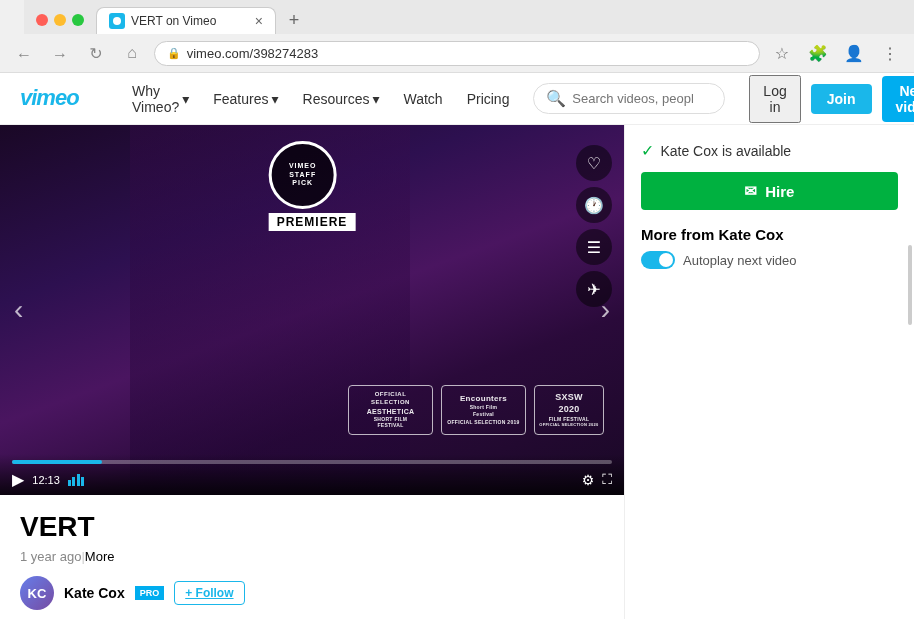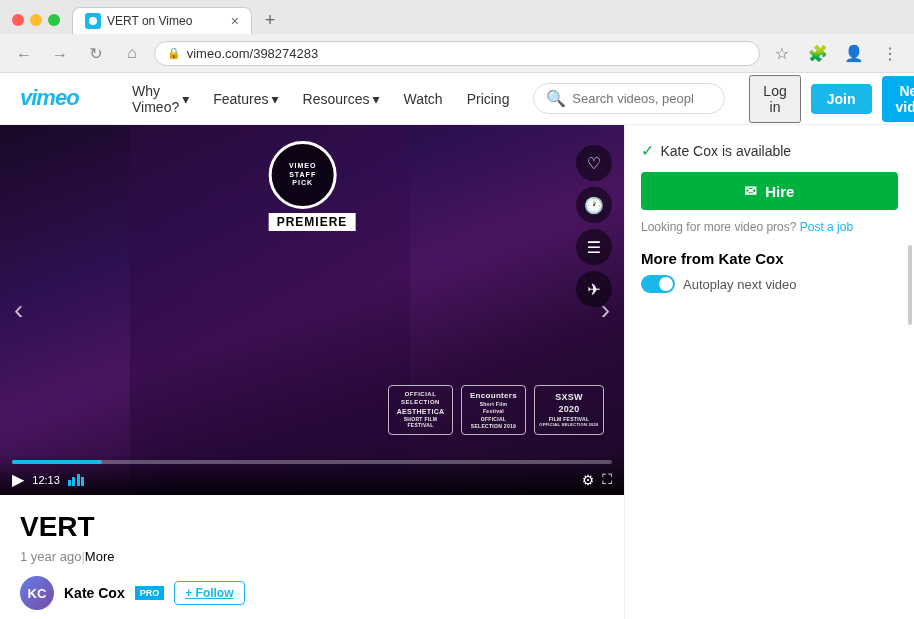--- a/index.html
+++ b/index.html
@@ -1,20 +1,20 @@
 <!DOCTYPE html>
 <html><head>
   <meta charset="utf-8">
   <style>
     * { margin: 0; padding: 0; box-sizing: border-box; }
     body { font-family: -apple-system, BlinkMacSystemFont, 'Segoe UI', sans-serif; background: #fff; width: 914px; height: 619px; overflow: hidden; }
 
     
     .browser-chrome { background: #f0f0f0; border-bottom: 1px solid #ddd; }
-    .tab-bar { display: flex; align-items: center; padding: 6px 12px 0; background: #e8e8e8; gap: 4px; }
+    .tab-bar { display: flex; align-items: center; padding: 6px 12px 0; background: #e8e8e8; gap: 4px; margin-left: 24px; }
     .browser-tab { display: flex; align-items: center; background: #fff; border-radius: 8px 8px 0 0; padding: 5px 12px; font-size: 12px; color: #333; gap: 6px; min-width: 180px; border: 1px solid #ccc; border-bottom: none; }
     .browser-tab .tab-icon { width: 16px; height: 16px; background: #1ab7ea; border-radius: 3px; display: flex; align-items: center; justify-content: center; }
     .tab-close { margin-left: auto; cursor: pointer; color: #666; font-size: 14px; }
     .new-tab-btn { width: 28px; height: 28px; display: flex; align-items: center; justify-content: center; color: #666; font-size: 18px; cursor: pointer; }
     .traffic-lights { display: flex; gap: 6px; align-items: center; margin-right: 8px; }
     .traffic-light { width: 12px; height: 12px; border-radius: 50%; cursor: pointer; }
     .tl-red { background: #ff5f57; }
     .tl-yellow { background: #febc2e; }
     .tl-green { background: #28c840; }
 
@@ -46,21 +46,21 @@
     .video-side-actions { position: absolute; right: 12px; top: 20px; display: flex; flex-direction: column; gap: 6px; z-index: 10; }
     .side-action-btn { width: 36px; height: 36px; background: rgba(0,0,0,0.5); border-radius: 50%; display: flex; align-items: center; justify-content: center; cursor: pointer; color: #fff; font-size: 16px; }
 
     
     .nav-arrow { position: absolute; top: 50%; transform: translateY(-50%); font-size: 28px; color: rgba(255,255,255,0.7); cursor: pointer; z-index: 10; padding: 10px; }
     .nav-arrow-left { left: 4px; }
     .nav-arrow-right { right: 4px; }
 
     
     .film-badges { position: absolute; bottom: 60px; right: 20px; display: flex; gap: 8px; align-items: flex-end; z-index: 10; }
-    .film-badge { width: 65px; height: 50px; border: 1.5px solid rgba(255,255,255,0.7); border-radius: 4px; display: flex; flex-direction: column; align-items: center; justify-content: center; padding: 3px; }
+    .film-badge { width: 85px; height: 50px; border: 1.5px solid rgba(255,255,255,0.7); border-radius: 4px; display: flex; flex-direction: column; align-items: center; justify-content: center; padding: 3px; }
     .badge-text { color: rgba(255,255,255,0.9); font-size: 5px; text-align: center; line-height: 1.3; font-weight: 600; letter-spacing: 0.3px; }
     .badge-title { font-size: 7px; font-weight: 700; }
     .badge-year { font-size: 9px; font-weight: 900; }
 
     
     .video-controls { position: absolute; bottom: 0; left: 0; right: 0; background: linear-gradient(transparent, rgba(0,0,0,0.8)); padding: 6px 12px; z-index: 10; }
     .progress-bar-wrap { width: 100%; height: 4px; background: rgba(255,255,255,0.3); border-radius: 2px; margin-bottom: 6px; cursor: pointer; }
     .progress-fill { height: 100%; width: 15%; background: #1ab7ea; border-radius: 2px; }
     .controls-row { display: flex; align-items: center; gap: 8px; }
     .play-btn { color: #fff; font-size: 16px; cursor: pointer; }
@@ -286,24 +286,20 @@
 
     <div class="right-panel" style="position:relative;">
       <div class="available-row">
         <span class="check-icon">✓</span>
         <span>Kate Cox is available</span>
       </div>
       <button class="hire-btn">
         <span>✉</span>
         <span>Hire</span>
       </button>
-      <div class="looking-text">
-        <span>Looking for more video pros?</span>
-        <a class="post-job-link">Post a job</a>
-      </div>
       <div class="more-from">More from Kate Cox</div>
       <div class="autoplay-row">
         <div class="toggle">
           <div class="toggle-thumb"></div>
         </div>
         <span>Autoplay next video</span>
       </div>
 
       <div class="right-scroll-hint"></div>
     </div>

